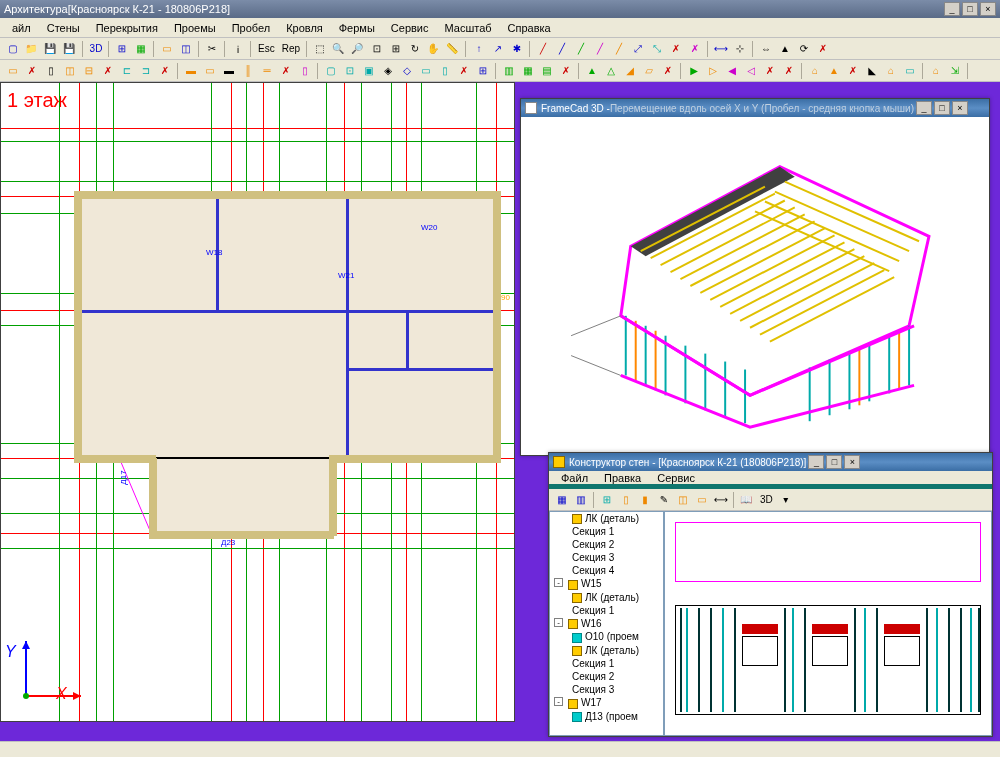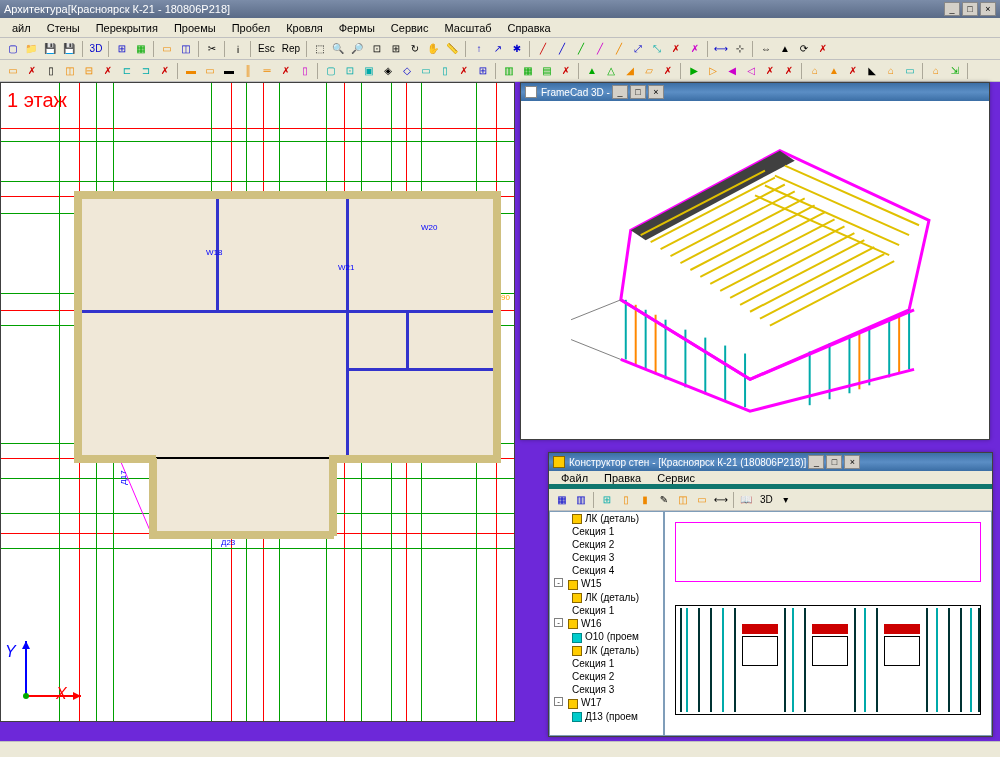--- a/index.html
+++ b/index.html
@@ -30,21 +30,21 @@
 .grid-line-h { position: absolute; left: 0; right: 0; height: 1px; }
 .grid-line-v { position: absolute; top: 0; bottom: 0; width: 1px; }
 .red-line { background: #ff0000; }
 .green-line { background: #00a000; }
 .room-fill { position: absolute; background: #f0e8d8; border: 1px solid #000; }
 .wall-segment { position: absolute; background: #d0c080; }
 .wall-label { position: absolute; font-size: 8px; color: #0000ff; }
 .axis-label { position: absolute; font-size: 16px; font-style: italic; }
 
 
-.view3d-window { position: absolute; top: 0; left: 520px; width: 470px; height: 358px; background: #fff; border: 1px solid #404040; box-shadow: 0 0 4px rgba(0,0,0,0.3); }
+.view3d-window { position: absolute; top: 16px; left: 520px; width: 470px; height: 358px; background: #fff; border: 1px solid #404040; box-shadow: 0 0 4px rgba(0,0,0,0.3); }
 .view3d-titlebar { height: 18px; background: linear-gradient(#3b6ea5,#5b8ec5,#3b6ea5); color: #fff; display: flex; align-items: center; padding: 0 4px; font-size: 10px; }
 .view3d-titlebar .t-active { color: #fff; }
 .view3d-titlebar .t-dim { color: #c0d0e0; }
 .view3d-canvas { position: absolute; top: 18px; left: 0; right: 0; bottom: 0; background: #fff; }
 
 
 .wall-window { position: absolute; top: 370px; left: 548px; width: 445px; height: 285px; background: #ece9d8; border: 1px solid #404040; box-shadow: 0 0 4px rgba(0,0,0,0.3); }
 .wall-titlebar { height: 18px; background: linear-gradient(#3b6ea5,#5b8ec5,#3b6ea5); color: #fff; display: flex; align-items: center; padding: 0 4px; font-size: 10px; }
 .wall-menubar { height: 18px; background: #ece9d8; display: flex; align-items: center; padding: 0 4px; font-size: 11px; border-bottom: 5px solid #0f766e; }
 .wall-toolbar { height: 22px; background: #ece9d8; display: flex; align-items: center; padding: 0 4px; border-bottom: 1px solid #c0c0c0; gap: 1px; }
@@ -265,21 +265,21 @@
       <div class="wall-segment" style="top:108px;left:73px;width:427px;height:8px"></div>
       <div class="wall-segment" style="top:372px;left:73px;width:82px;height:8px"></div>
       <div class="wall-segment" style="top:372px;left:328px;width:172px;height:8px"></div>
       <div class="wall-segment" style="top:448px;left:148px;width:185px;height:8px"></div>
       <div class="wall-segment" style="top:113px;left:73px;width:8px;height:262px"></div>
       <div class="wall-segment" style="top:113px;left:492px;width:8px;height:262px"></div>
       <div class="wall-segment" style="top:375px;left:148px;width:8px;height:78px"></div>
       <div class="wall-segment" style="top:375px;left:328px;width:8px;height:78px"></div>
 
       <div class="wall-label" style="top:165px;left:205px">W18</div>
-      <div class="wall-label" style="top:180px;left:337px">W21</div>
+      <div class="wall-label" style="top:188px;left:337px">W21</div>
       <div class="wall-label" style="top:140px;left:420px">W20</div>
       <div class="wall-label" style="top:390px;left:115px;transform:rotate(-90deg)">Д17</div>
       <div class="wall-label" style="top:455px;left:220px">Д23</div>
       <div class="wall-label" style="top:210px;left:500px;color:#ffa500">90</div>
 
       <svg style="position:absolute;bottom:10px;left:10px;width:80px;height:80px">
         <line x1="15" y1="65" x2="70" y2="65" stroke="#ff0000" stroke-width="2"></line>
         <polygon points="70,65 62,61 62,69" fill="#ff0000"></polygon>
         <line x1="15" y1="65" x2="15" y2="10" stroke="#0000ff" stroke-width="2"></line>
         <polygon points="15,10 11,18 19,18" fill="#0000ff"></polygon>
@@ -287,20 +287,21 @@
       </svg>
       <div class="axis-label" style="bottom:18px;left:55px;color:#ff0000">X</div>
       <div class="axis-label" style="bottom:60px;left:4px;color:#0000ff">Y</div>
     </div>
   </div>
 
   <div class="view3d-window">
     <div class="view3d-titlebar">
       <span style="width:12px;height:12px;background:#fff;border:1px solid #888;margin-right:4px"></span>
       <span class="t-active">FrameCad 3D - </span>
+      <span class="t-dim">Перемещение вдоль осей X и Y (Пробел - средняя кнопка мыши)</span>
       <span class="spacer"></span>
       <div class="win-btn">_</div>
       <div class="win-btn">□</div>
       <div class="win-btn">×</div>
     </div>
     <div class="view3d-canvas">
       <svg width="100%" height="100%" viewBox="0 0 470 340">
 
         <g transform="translate(80,30)">
 

